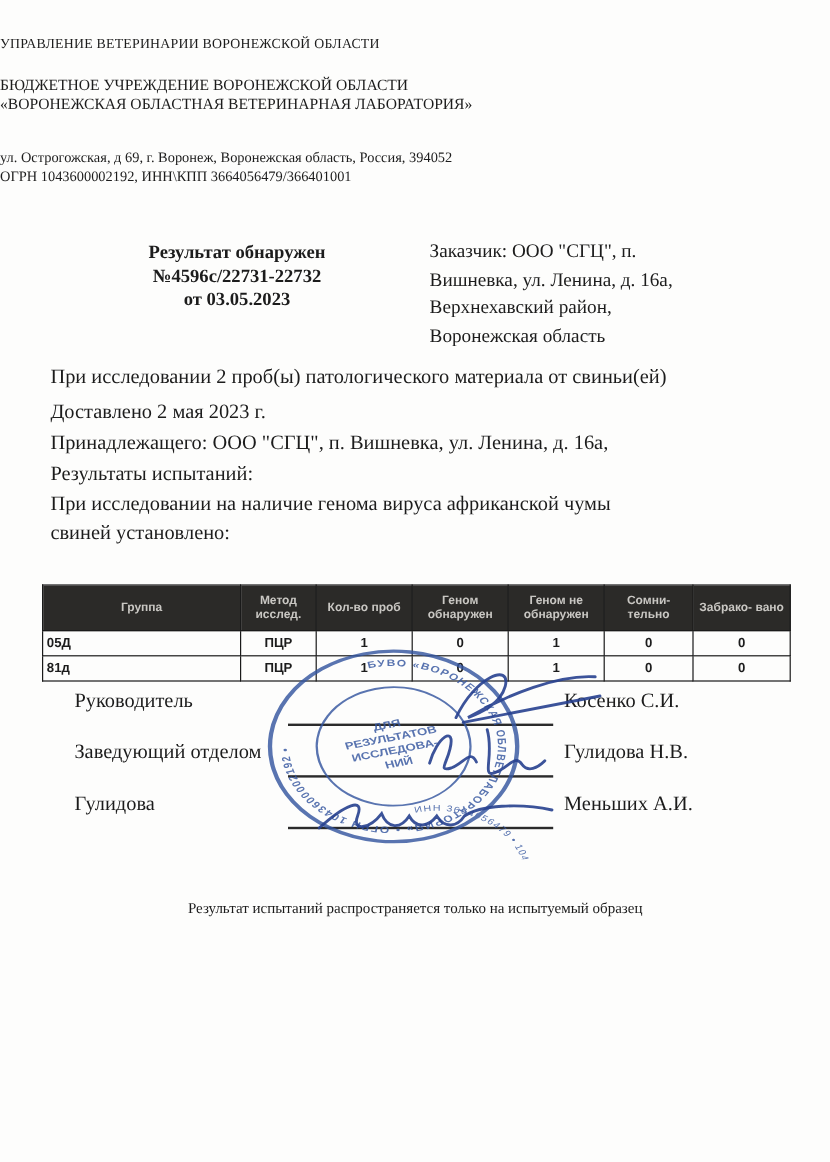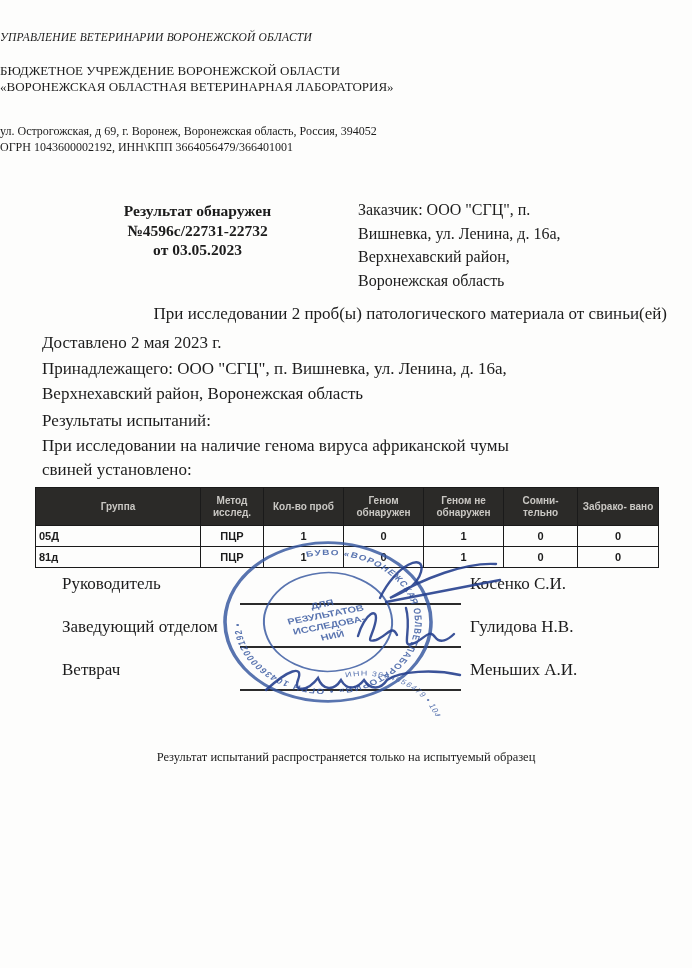--- a/index.html
+++ b/index.html
@@ -1,28 +1,28 @@
 <!DOCTYPE html>
 <html><head>
 <meta charset="utf-8">
 <style>
   html,body{margin:0;padding:0;background:#e9e9e9;}
   .page{
     position:relative;width:692px;height:968px;margin:0 auto;
     background:#fdfdfc;color:#1c1c1c;overflow:hidden;
     font-family:"Liberation Serif","DejaVu Serif",serif;
   }
-  .org-line1{position:absolute;top:31px;left:0;width:100%;font-size:11.5px;letter-spacing:.2px;font-style:italic;}
+  .org-line1{position:absolute;top:31px;left:0;width:100%;font-size:11.5px;letter-spacing:.2px;}
   .org-name{position:absolute;top:63px;left:0;width:100%;font-weight:normal;font-size:13px;line-height:16px;}
   .org-address{position:absolute;top:123px;left:0;width:100%;font-size:12px;line-height:16px;}
   .meta-left{position:absolute;top:201px;left:55px;width:285px;text-align:center;font-weight:bold;font-size:15.5px;line-height:19.5px;}
   .meta-right{position:absolute;top:198px;left:358px;width:300px;font-size:16px;line-height:23.5px;}
   .body-text{position:absolute;top:299px;left:42px;width:625px;font-size:17px;}
   .body-text p{margin:0;}
-  .p1{line-height:30px;text-align:right;}
+  .p1{line-height:30px;}
   .p2{line-height:28px;}
   .p3{line-height:24px;}
   .p4{line-height:26px;}
   .p5{line-height:27px;}
   .p6{line-height:24px;}
   .p7{line-height:23px;}
   table.results{
     position:absolute;top:487px;left:35px;width:623px;
     border-collapse:collapse;table-layout:fixed;
     font-family:"Liberation Sans","DejaVu Sans",sans-serif;
@@ -70,21 +70,20 @@
     <div>Заказчик: ООО "СГЦ", п.</div>
     <div>Вишневка, ул. Ленина, д. 16а,</div>
     <div>Верхнехавский район,</div>
     <div>Воронежская область</div>
   </div>
 
   <div class="body-text">
     <p class="p1">При исследовании 2 проб(ы) патологического материала от свиньи(ей)</p>
     <p class="p2">Доставлено 2 мая 2023 г.</p>
     <p class="p3">Принадлежащего: ООО "СГЦ", п. Вишневка, ул. Ленина, д. 16а,</p>
-    <p class="p4">Верхнехавский район, Воронежская область</p>
     <p class="p5">Результаты испытаний:</p>
     <p class="p6">При исследовании на наличие генома вируса африканской чумы</p>
     <p class="p7">свиней установлено:</p>
   </div>
 
   <table class="results">
     <colgroup>
       <col style="width:165px">
         <col style="width:63px">
         <col style="width:80px">
@@ -127,21 +126,21 @@
   </table>
 
   <div class="sig-role" style="top:574px">Руководитель</div>
   <div class="sig-line" style="top:603px"></div>
   <div class="sig-name" style="top:574px">Косенко С.И.</div>
 
   <div class="sig-role" style="top:617px">Заведующий отделом</div>
   <div class="sig-line" style="top:646px"></div>
   <div class="sig-name" style="top:617px">Гулидова Н.В.</div>
 
-  <div class="sig-role" style="top:660px">Ветврач</div>
+  <div class="sig-role" style="top:660px">Гулидова</div>
   <div class="sig-line" style="top:689px"></div>
   <div class="sig-name" style="top:660px">Меньших А.И.</div>
 
   <svg class="stamp-svg" viewBox="0 0 244 244" preserveAspectRatio="none">
     <g transform="rotate(-14 122 122)" opacity="0.82" fill="none" stroke="#35569f" font-family="Liberation Sans, DejaVu Sans, sans-serif">
       <circle cx="122" cy="122" r="103" stroke-width="3.6"></circle>
       <circle cx="122" cy="122" r="64" stroke-width="2"></circle>
       <defs>
         <path id="ringOuter" d="M 122,35 A 87,87 0 1 1 121.8,35"></path>
         <path id="ringInner" d="M 122,196 A 74,74 0 1 1 121.8,196"></path>

